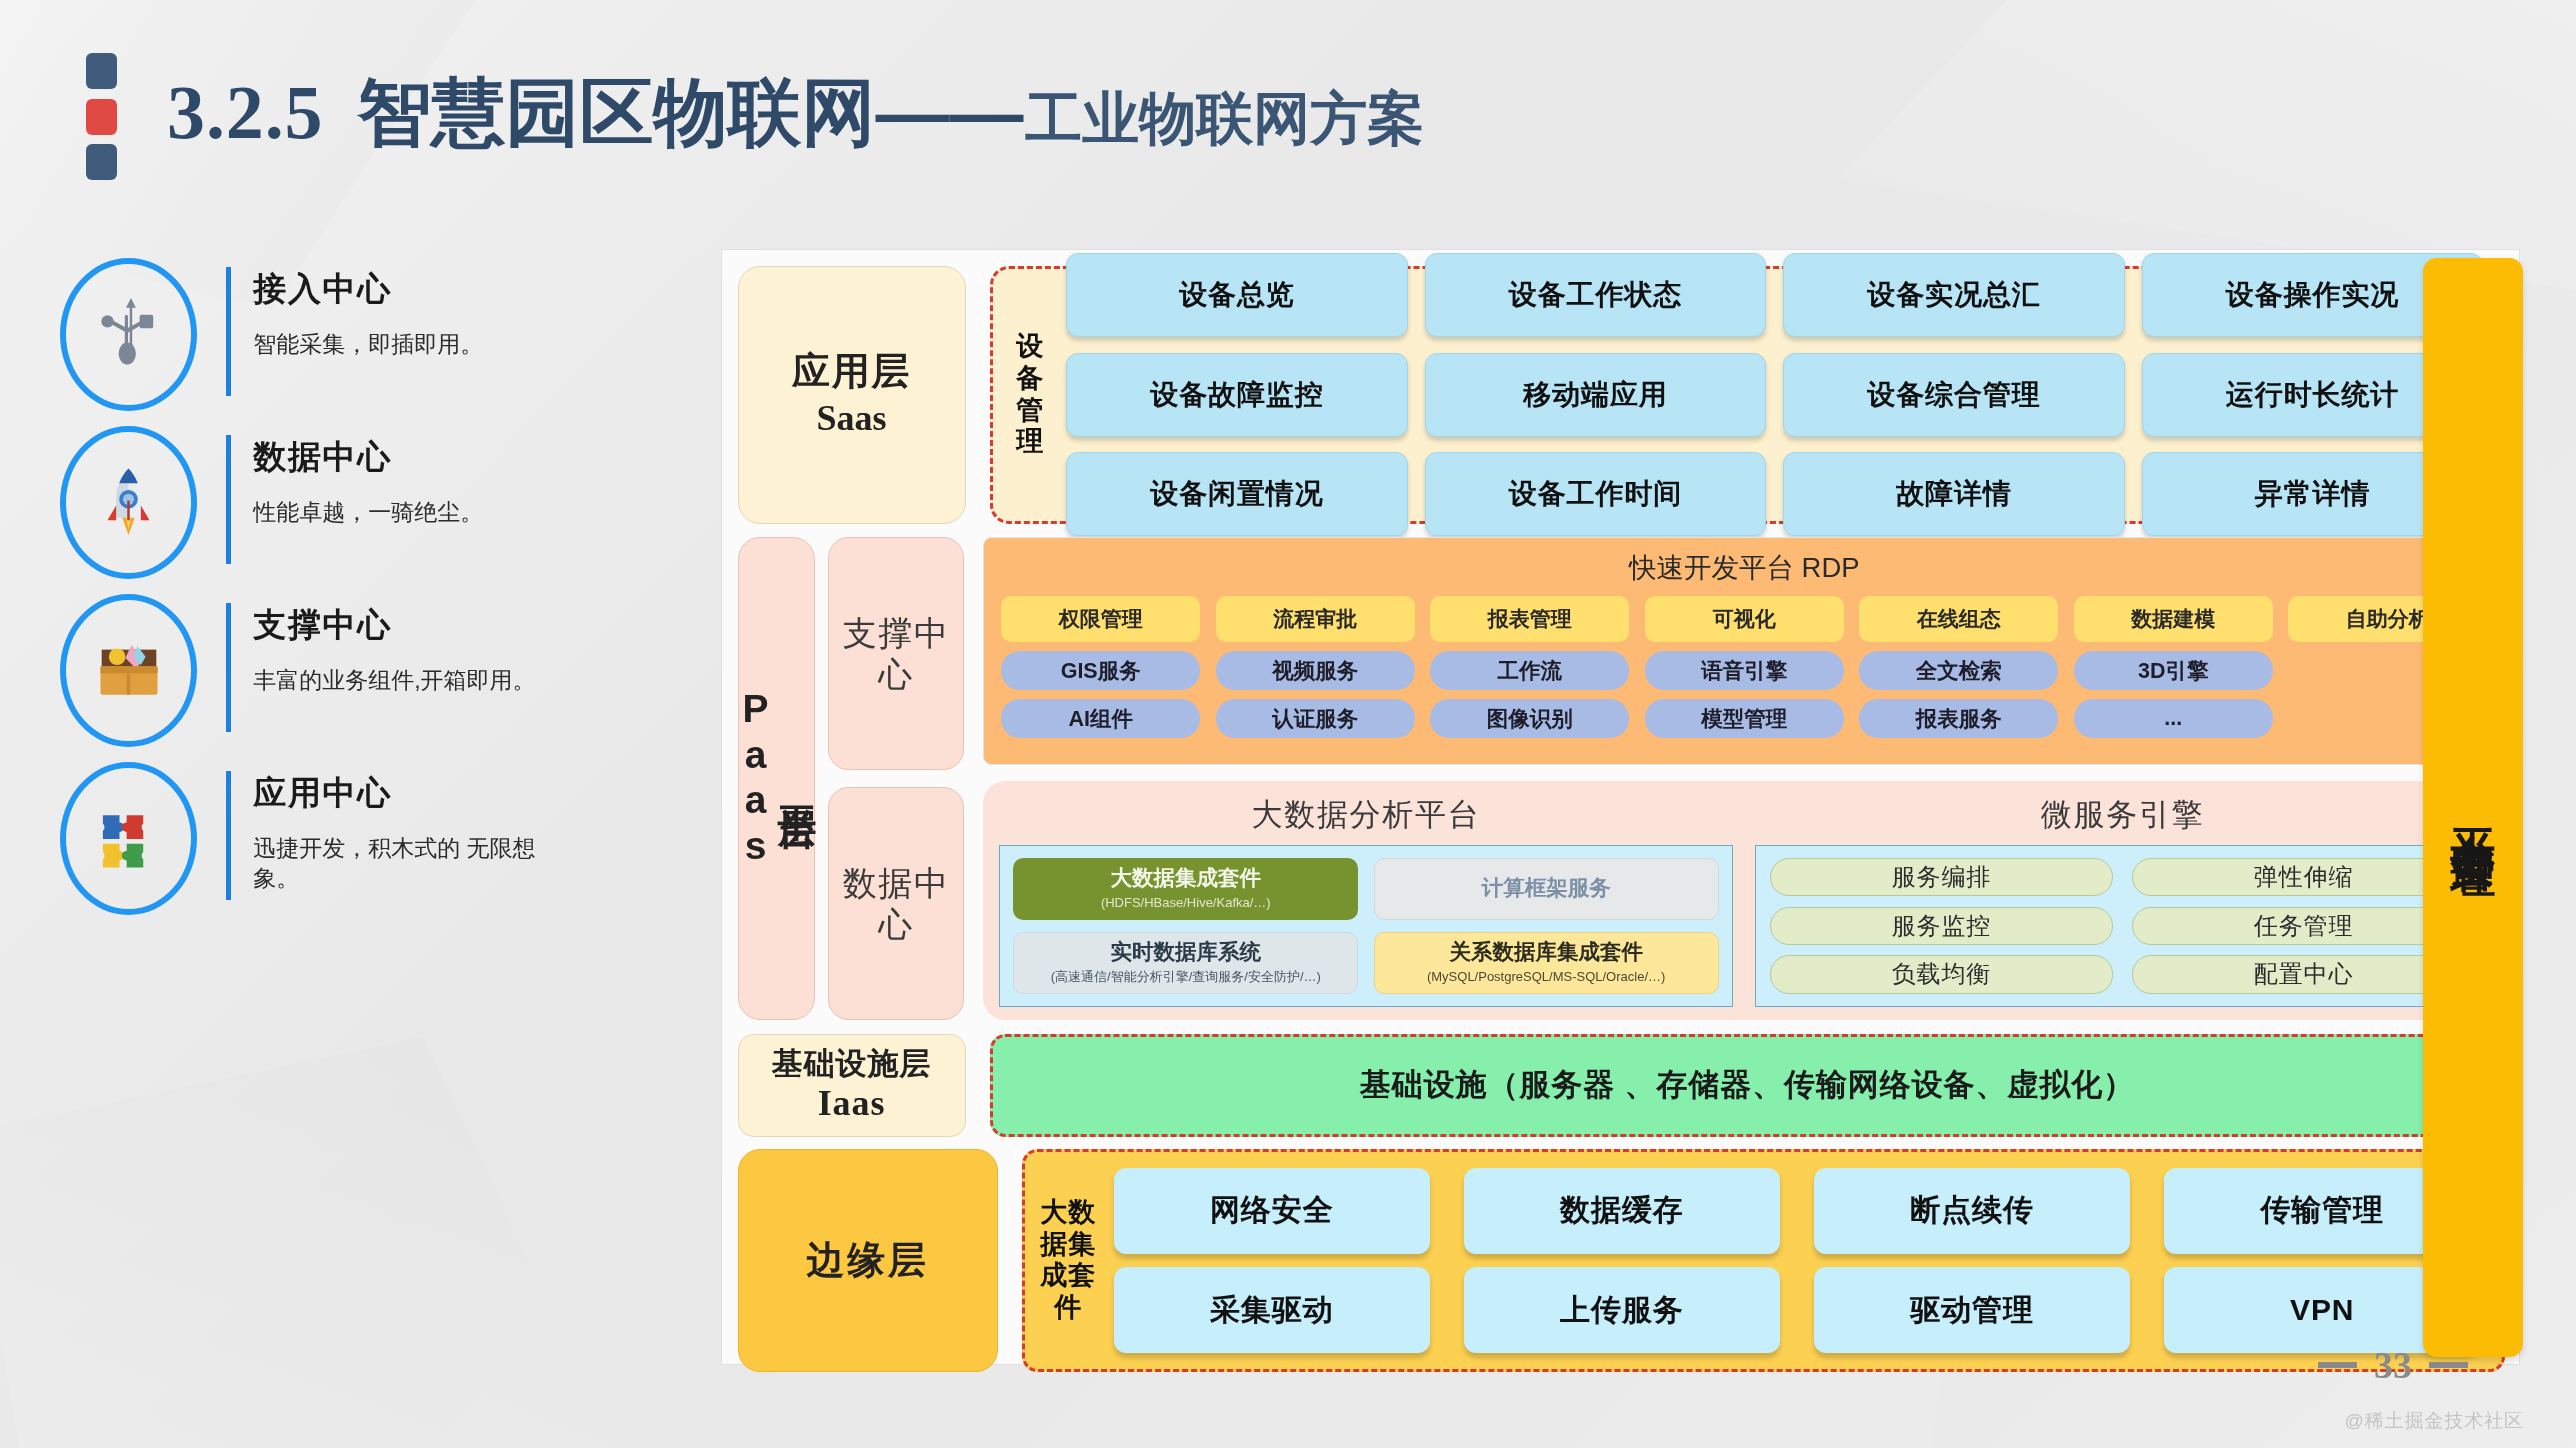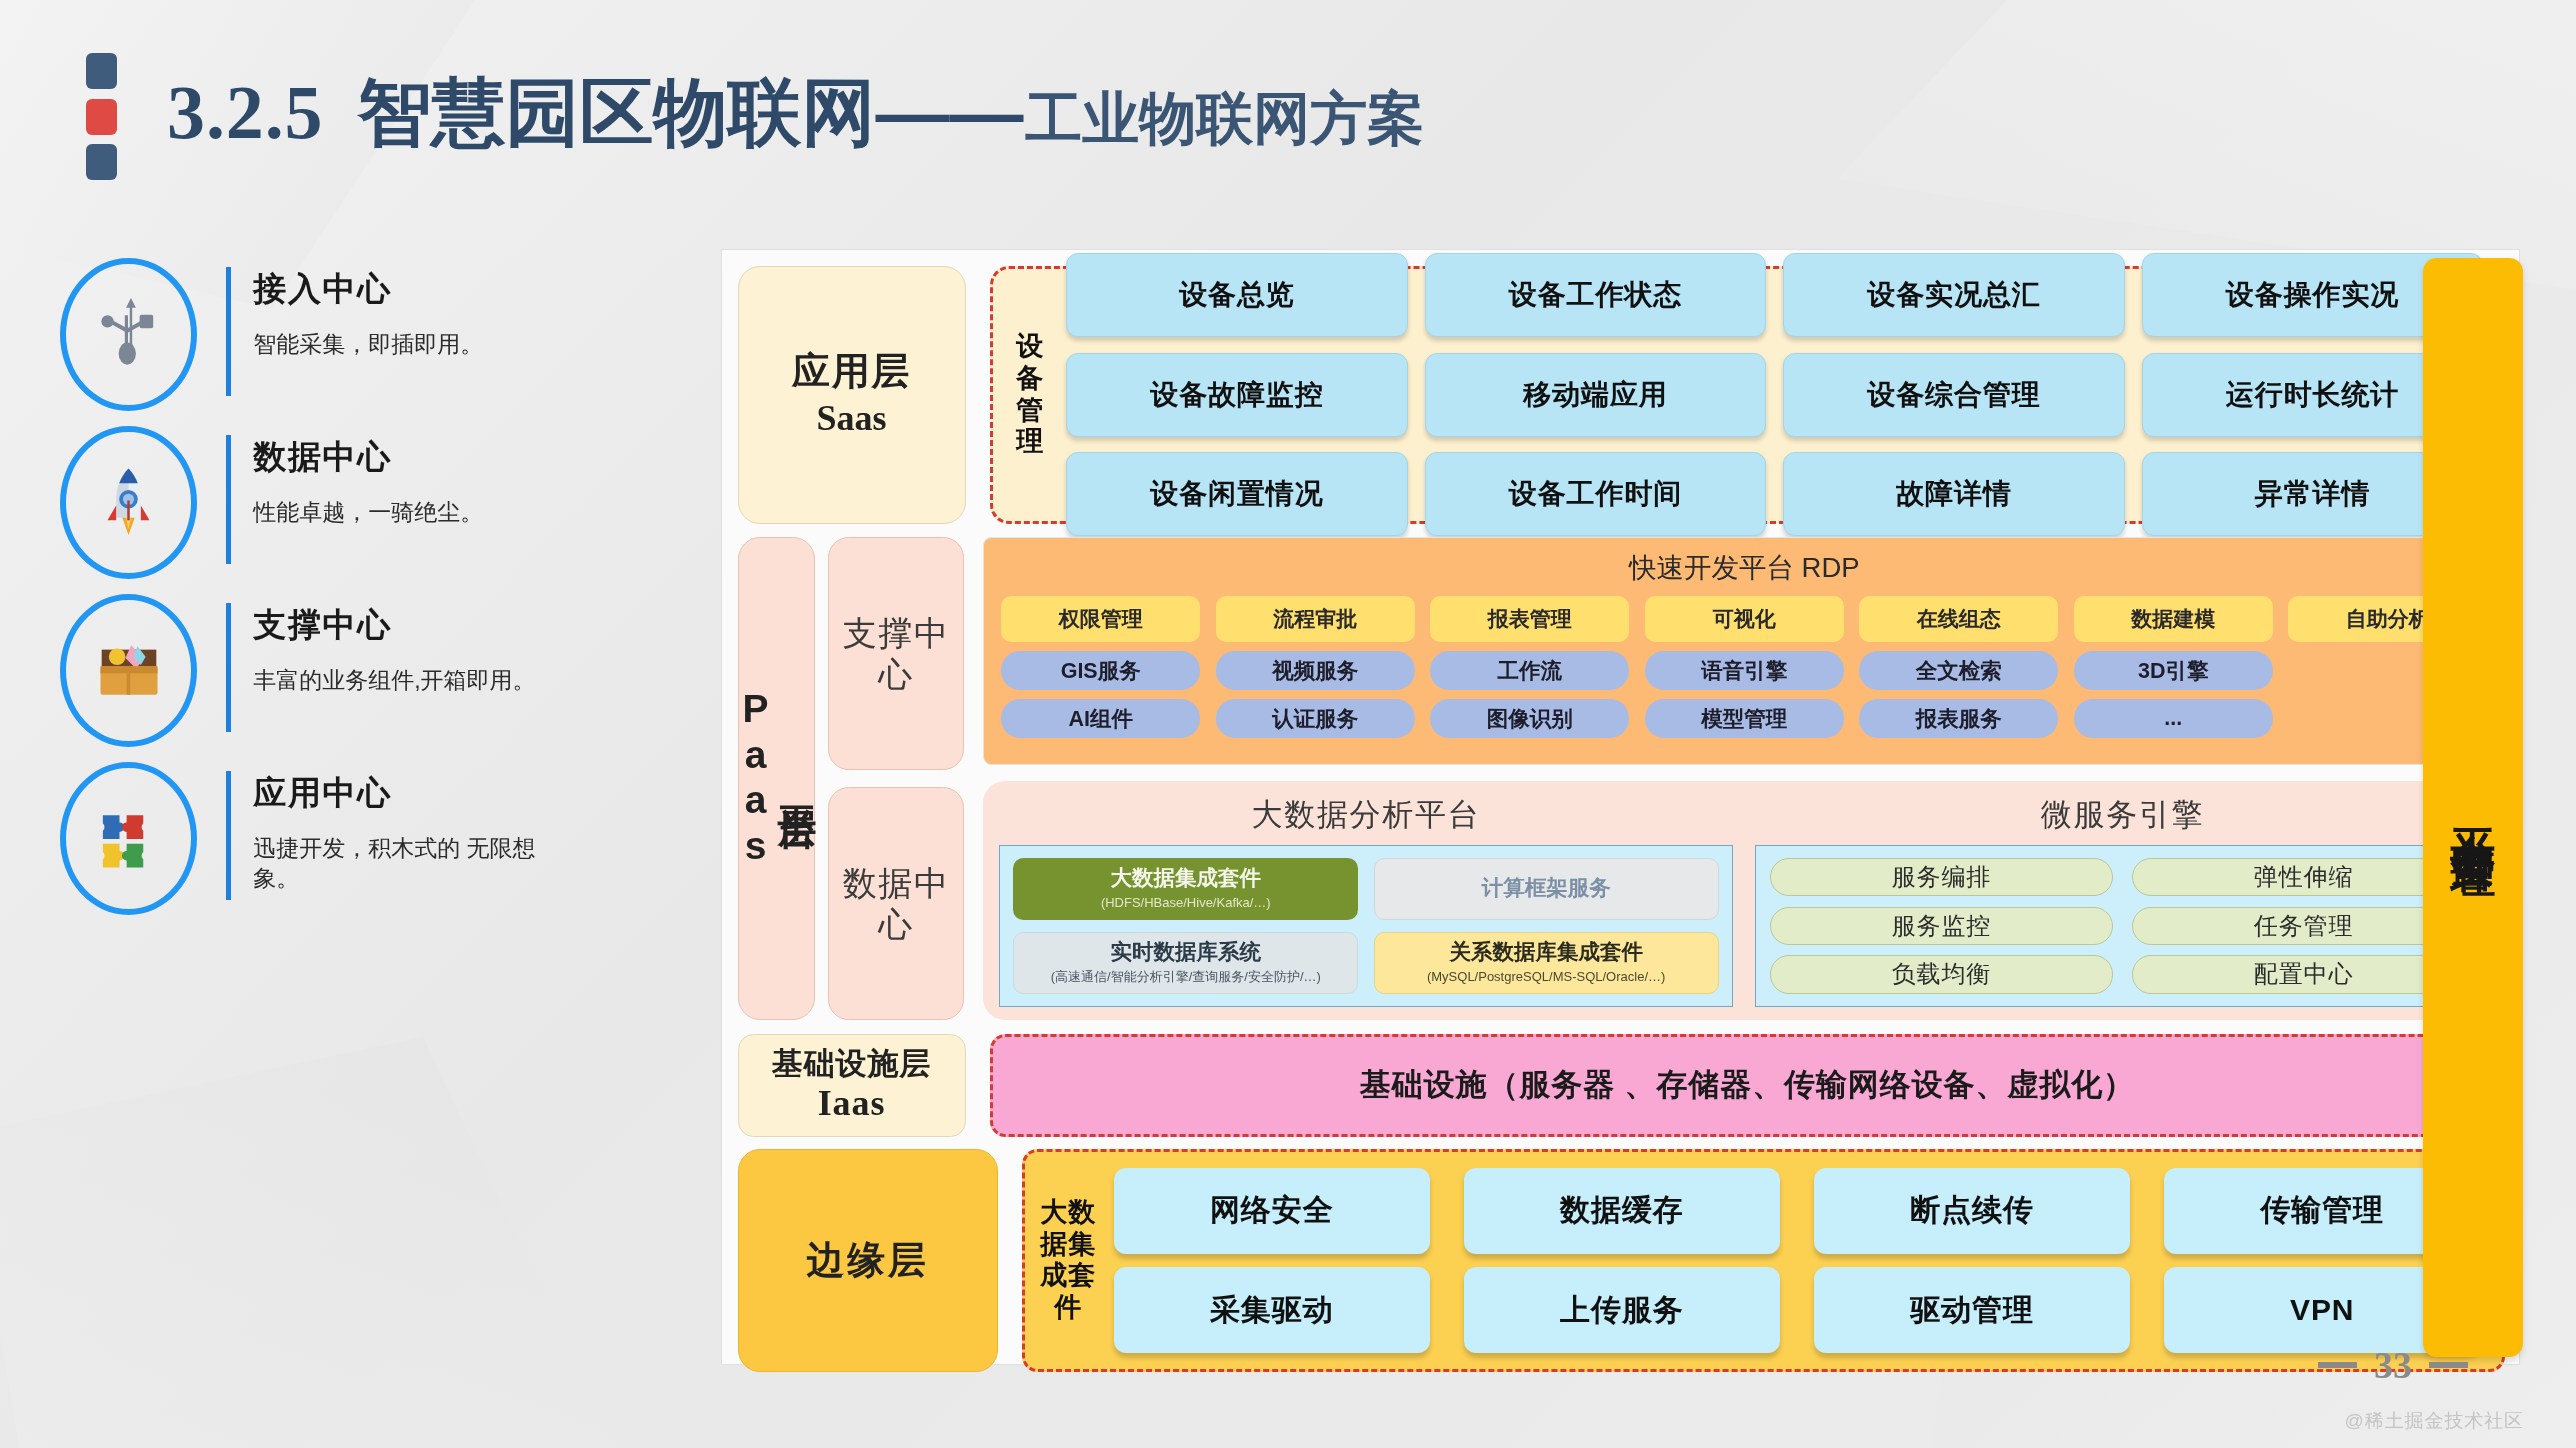--- a/index.html
+++ b/index.html
@@ -138,21 +138,21 @@
              grid-template-rows:repeat(3,1fr); gap:10.3px 19px; }
   .chip-olive { background:#e3ecc8; border:0.9px solid #b9c894; border-radius:19px;
                 display:flex; align-items:center; justify-content:center;
                 font-size:24px; color:#2c2c2c; letter-spacing:0.9px; }
 
   
   .r-iaas { height:103px; margin-top:13.7px; }
   .tag-iaas { width:228px; background:#fdf3d4; border:0.9px solid #e2d8b5;
               font-size:31px; line-height:1.2; letter-spacing:0.9px; border-radius:15.5px; }
   .tag-iaas .en { font-size:36px; font-family:"Liberation Serif","DejaVu Serif",serif; }
-  .iaas-box { flex:1; margin-left:24px; background:#f9a8d4; border:3.4px dashed #d63b2f;
+  .iaas-box { flex:1; margin-left:24px; background:#86efac; border:3.4px dashed #d63b2f;
               border-radius:15.5px; display:flex; align-items:center; justify-content:center;
               font-size:31px; font-weight:700; color:#1b1b1b; letter-spacing:0.9px; }
 
   
   .r-edge { height:223px; margin-top:12px; }
   .tag-edge { width:260px; background:#fcc741; border:0.9px solid #e9b62e;
               font-size:38px; letter-spacing:2.6px; border-radius:22px; }
   .edge-box { flex:1; margin-left:24px; background:#fcd051; border:3.4px dashed #d63b2f;
               border-radius:15.5px; display:flex; align-items:center; padding:12px 22px 12px 13.7px; }
   .edge-side { width:60px; font-size:27px; font-weight:700; color:#111;

